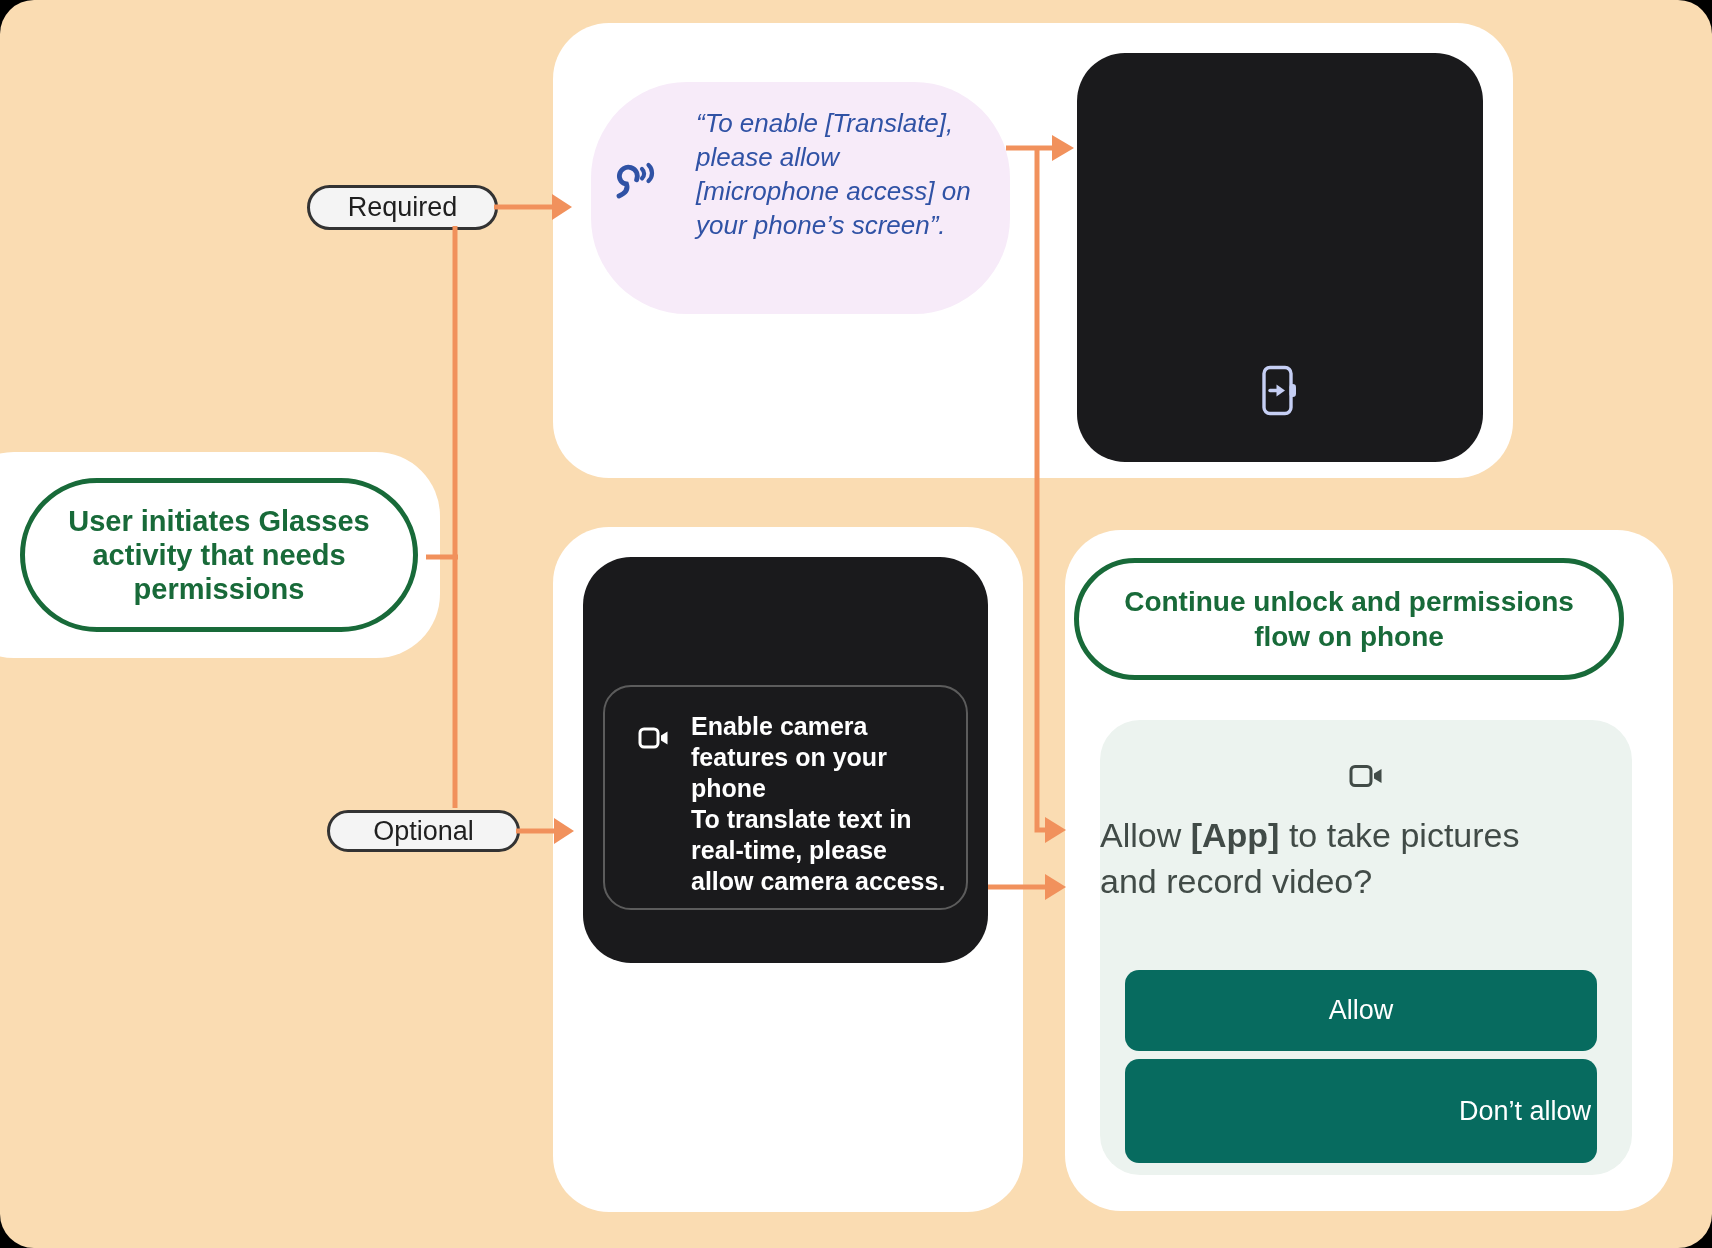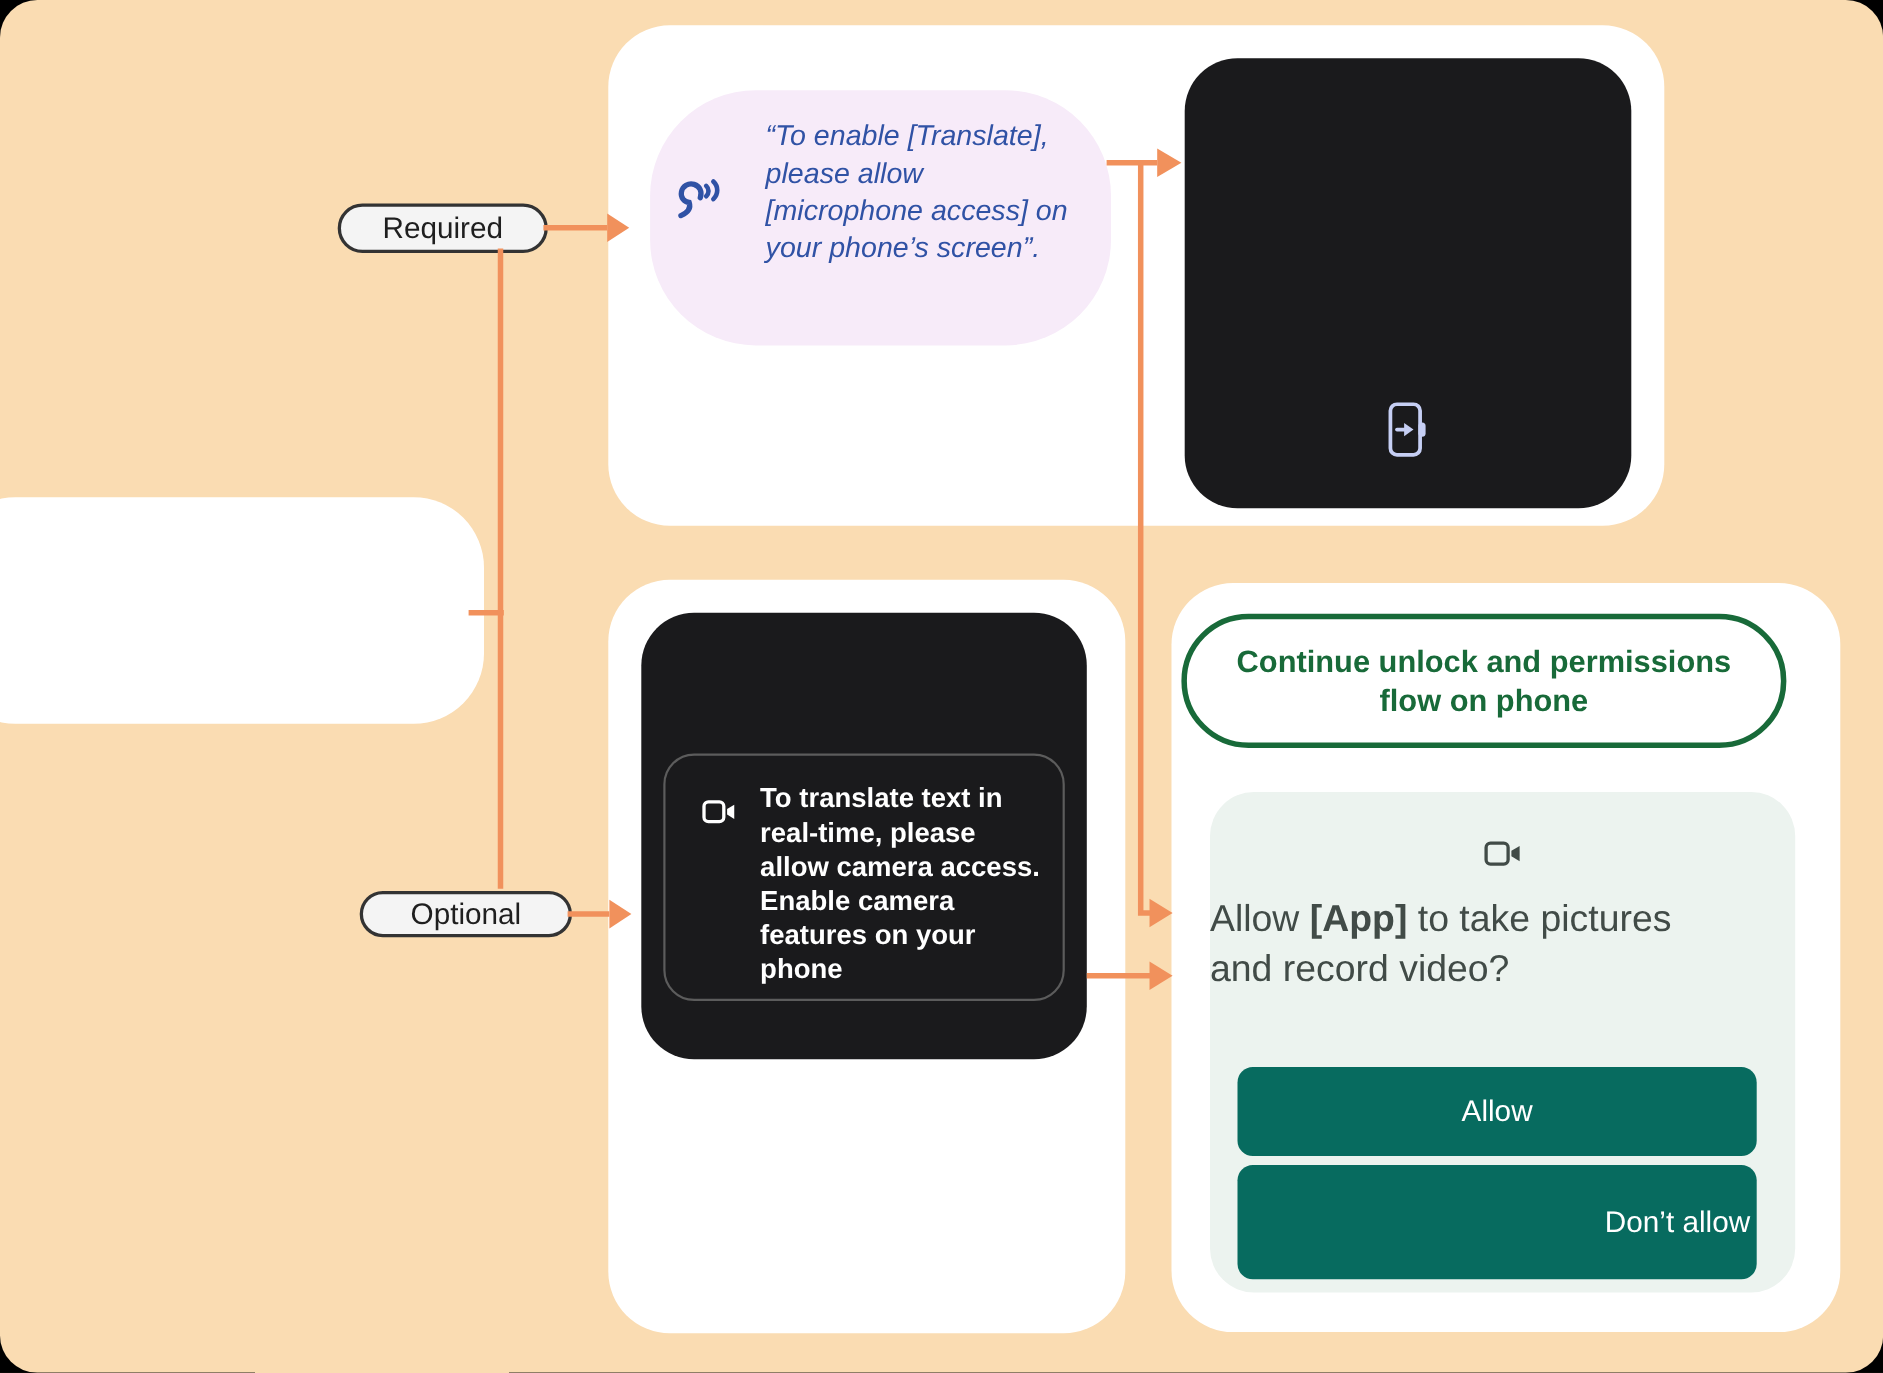--- a/index.html
+++ b/index.html
@@ -51,20 +51,23 @@
   .connector{stroke:var(--orange);stroke-width:5;fill:none;}
   .arrowhead{fill:var(--orange);stroke:none;}
   .icon-abs{position:absolute;}
 </style>
 </head>
 <body>
 
 <div class="canvas">
 
   <div class="card" style="left:-50px;top:452px;width:490px;height:206px;border-radius:64px;"></div>
+  <div class="pill-green" style="left:20px;top:478px;width:388px;height:144px;font-size:29px;line-height:34px;">
+    <span style="width:330px;">User initiates Glasses activity that needs permissions</span>
+  </div>
 
   <div class="pill-label" style="left:307px;top:185px;width:185px;height:39px;">
     <span>Required</span>
   </div>
   <div class="pill-label" style="left:327px;top:810px;width:187px;height:36px;">
     <span>Optional</span>
   </div>
 
   <div class="card" style="left:553px;top:23px;width:960px;height:455px;"></div>
 
@@ -88,22 +91,22 @@
 
   <div class="card" style="left:553px;top:527px;width:470px;height:685px;"></div>
 
   <div class="screen" style="left:583px;top:557px;width:405px;height:406px;">
     <div class="inner-box" style="left:20px;top:128px;width:361px;height:221px;">
       <svg class="icon-abs" style="left:33px;top:38px;width:32px;height:26px;" viewBox="0 0 32 26">
         <rect x="2" y="4" width="18" height="18" rx="4" fill="none" stroke="#fff" stroke-width="3"></rect>
         <path d="M23 10.5 L29.5 6.5 V19.5 L23 15.5 Z" fill="#fff"></path>
       </svg>
       <div class="inner-text" style="left:86px;top:24px;width:258px;">
+        <div>Enable camera features on your phone</div>
         <div>To translate text in real-time, please allow camera access.</div>
-        <div>Enable camera features on your phone</div>
       </div>
     </div>
   </div>
 
 
   <div class="card" style="left:1065px;top:530px;width:608px;height:681px;"></div>
   <div class="pill-green" style="left:1074px;top:558px;width:540px;height:112px;font-size:28px;line-height:35px;">
     <span style="width:460px;">Continue unlock and permissions flow on phone</span>
   </div>
 

